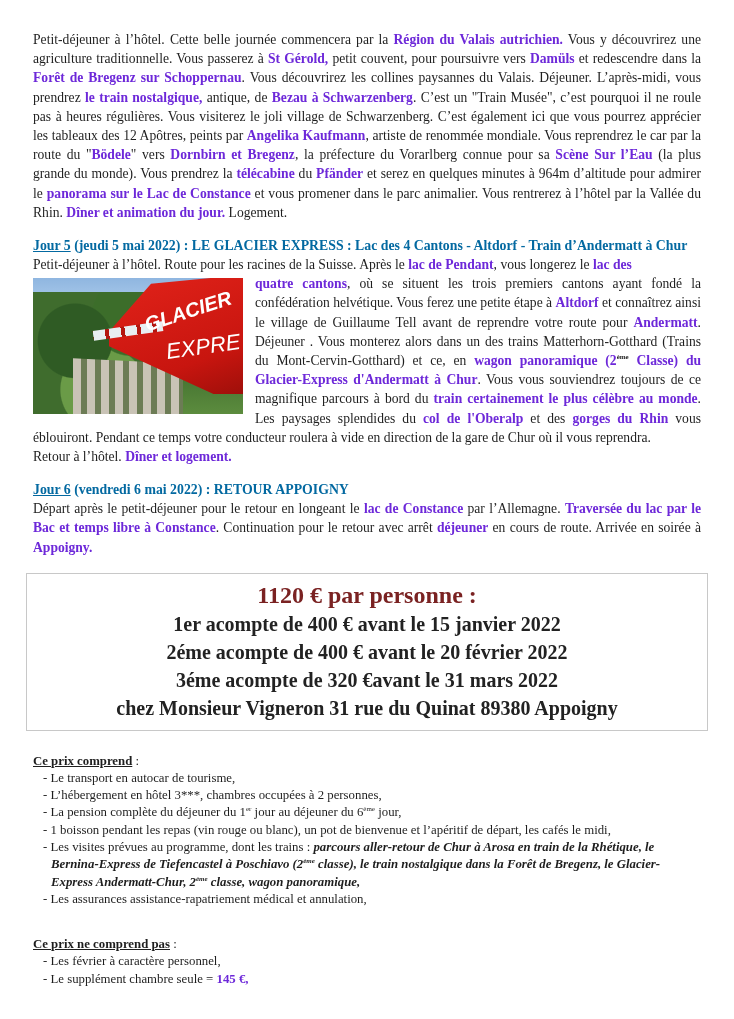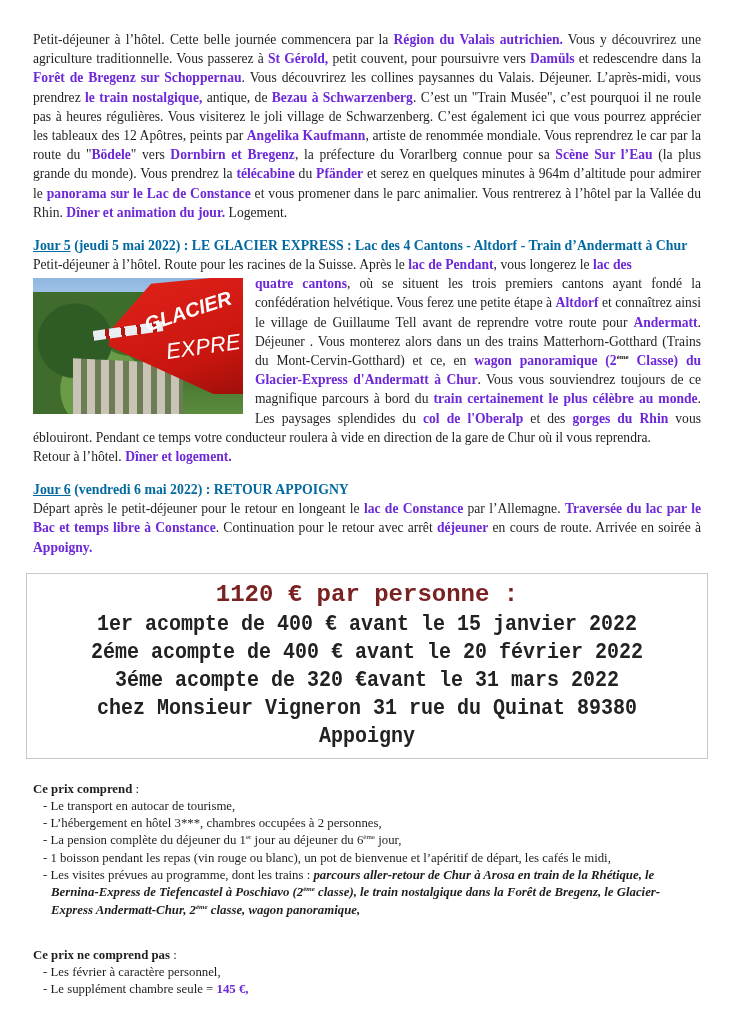--- a/index.html
+++ b/index.html
@@ -45,27 +45,27 @@
       font-style: italic; font-size: 22px; transform: rotate(-8deg);
     }
     .photo .windows {
       position: absolute; left: 60px; top: 48px; width: 70px; height: 10px;
       background: repeating-linear-gradient(90deg, #e8eef2 0 12px, #b41610 12px 16px);
       transform: rotate(-8deg);
     }
     .clear { clear: both; }
     .price-box {
       margin: 16px 0 0 -7px; width: 680px; border: 1px solid #c8c8c8;
-      padding: 6px 0 8px 0; text-align: center; font-family: Liberation Mono, monospace;
+      padding: 6px 0 8px 0; text-align: center; font-family: Liberation Serif, serif;
       font-weight: bold;
     }
     .price-title { color: #7a2222; font-size: 24px; line-height: 30px; }
     .price-line { color: #222; font-size: 21.5px; line-height: 28px; transform: scaleX(0.93); }
     .section-title { margin-top: 22px; font-size: 12.8px; line-height: 17px; }
-    .section-title .u { font-weight: bold; }
+    .section-title .u { text-decoration: underline; font-weight: bold; }
     ul.dash { list-style: none; margin: 0; padding: 0 0 0 5px; }
     ul.dash li { font-size: 12.8px; line-height: 17.3px; text-indent: -8px; padding-left: 13px; }
     ul.dash li::before { content: "- "; }
     .bi { font-weight: bold; font-style: italic; }
     sup { font-size: 7px; line-height: 0; }
   </style>
 </head>
 <body>
 
 <div class="page">
@@ -106,20 +106,21 @@
 
   <div class="section-title">
     <span class="u">Ce prix comprend</span><span> :</span>
   </div>
   <ul class="dash">
       <li>Le transport en autocar de tourisme,</li>
       <li>L’hébergement en hôtel 3***, chambres occupées à 2 personnes,</li>
       <li>La pension complète du déjeuner du 1<sup>er</sup> jour au déjeuner du 6<sup>ème</sup> jour,</li>
       <li>1 boisson pendant les repas (vin rouge ou blanc), un pot de bienvenue et l’apéritif de départ, les cafés le midi,</li>
       <li>Les visites prévues au programme, dont les trains : <span class="bi">parcours aller-retour de Chur à Arosa en train de la Rhétique, le Bernina-Express de Tiefencastel à Poschiavo (2</span><sup class="bi">ème</sup><span class="bi"> classe), le train nostalgique dans la Forêt de Bregenz, le Glacier-Express Andermatt-Chur, 2</span><sup class="bi">ème</sup><span class="bi"> classe, wagon panoramique,</span></li>
+      <li>Les assurances assistance-rapatriement médical et annulation,</li>
     </ul>
 
   <div class="section-title" style="margin-top:28px">
     <span class="u">Ce prix ne comprend pas</span><span> :</span>
   </div>
   <ul class="dash">
       <li>Les février à caractère personnel,</li>
       <li>Le supplément chambre seule = <b>145 €,</b></li>
     </ul>
 

